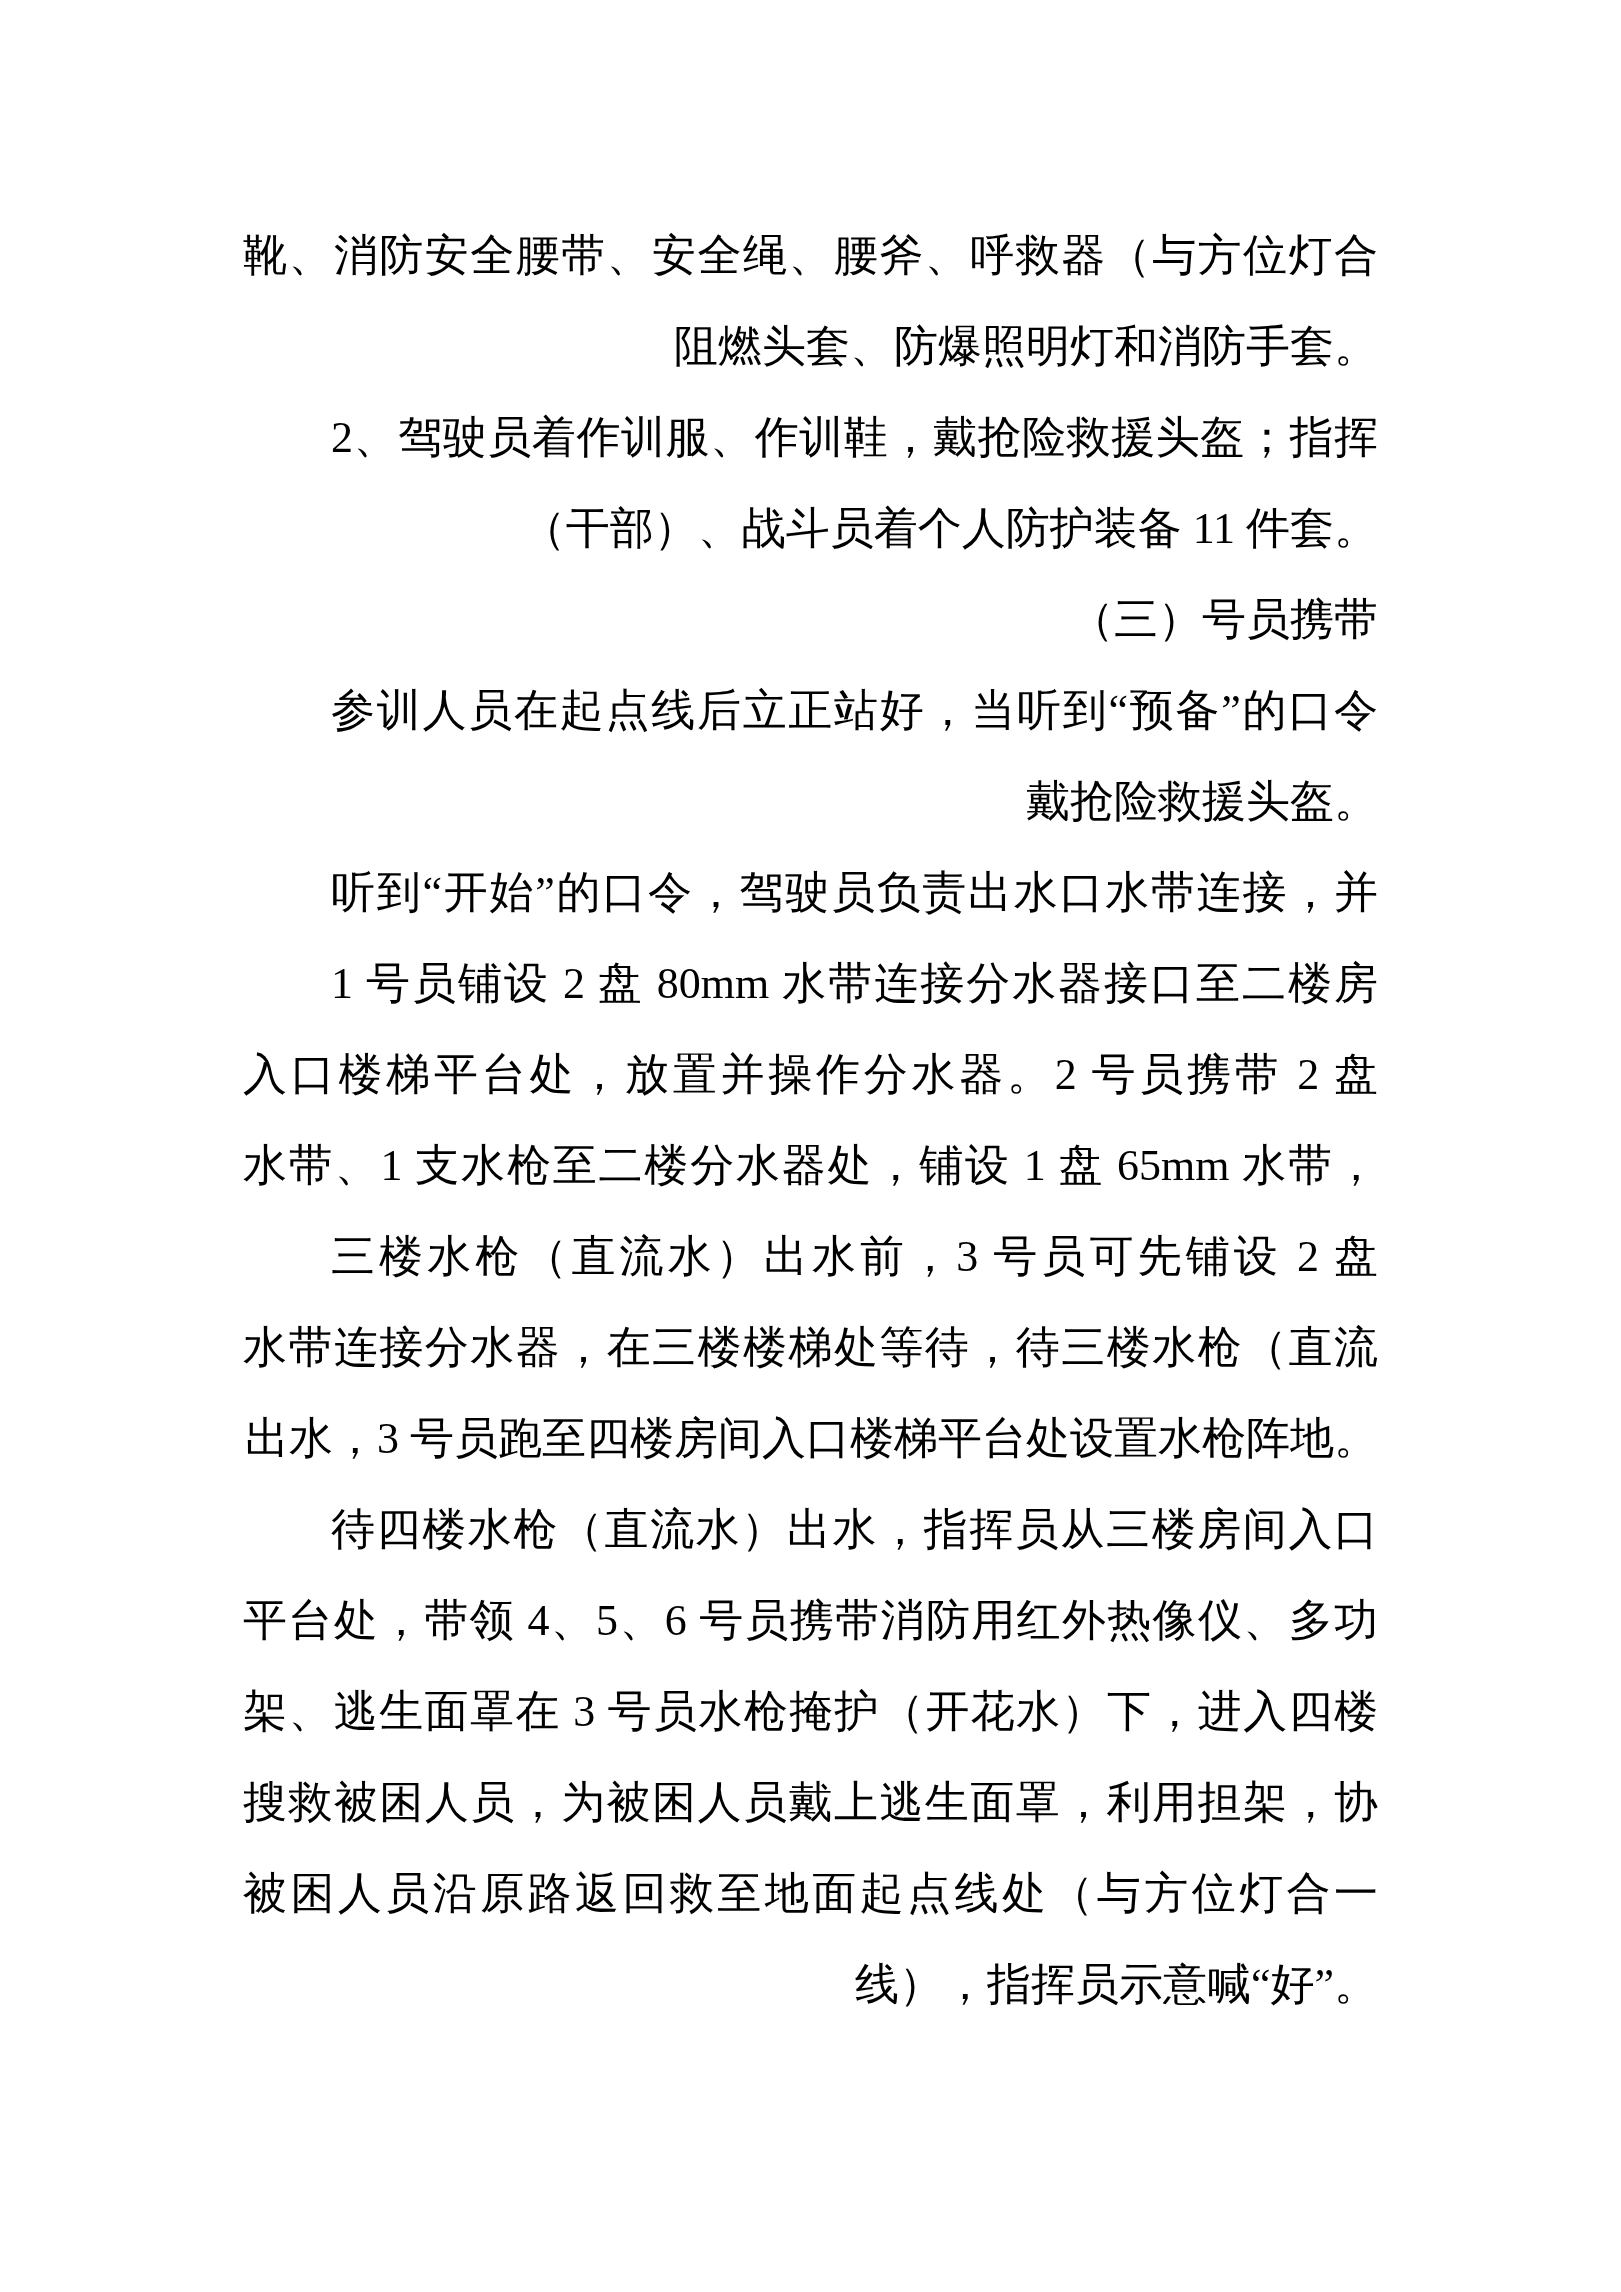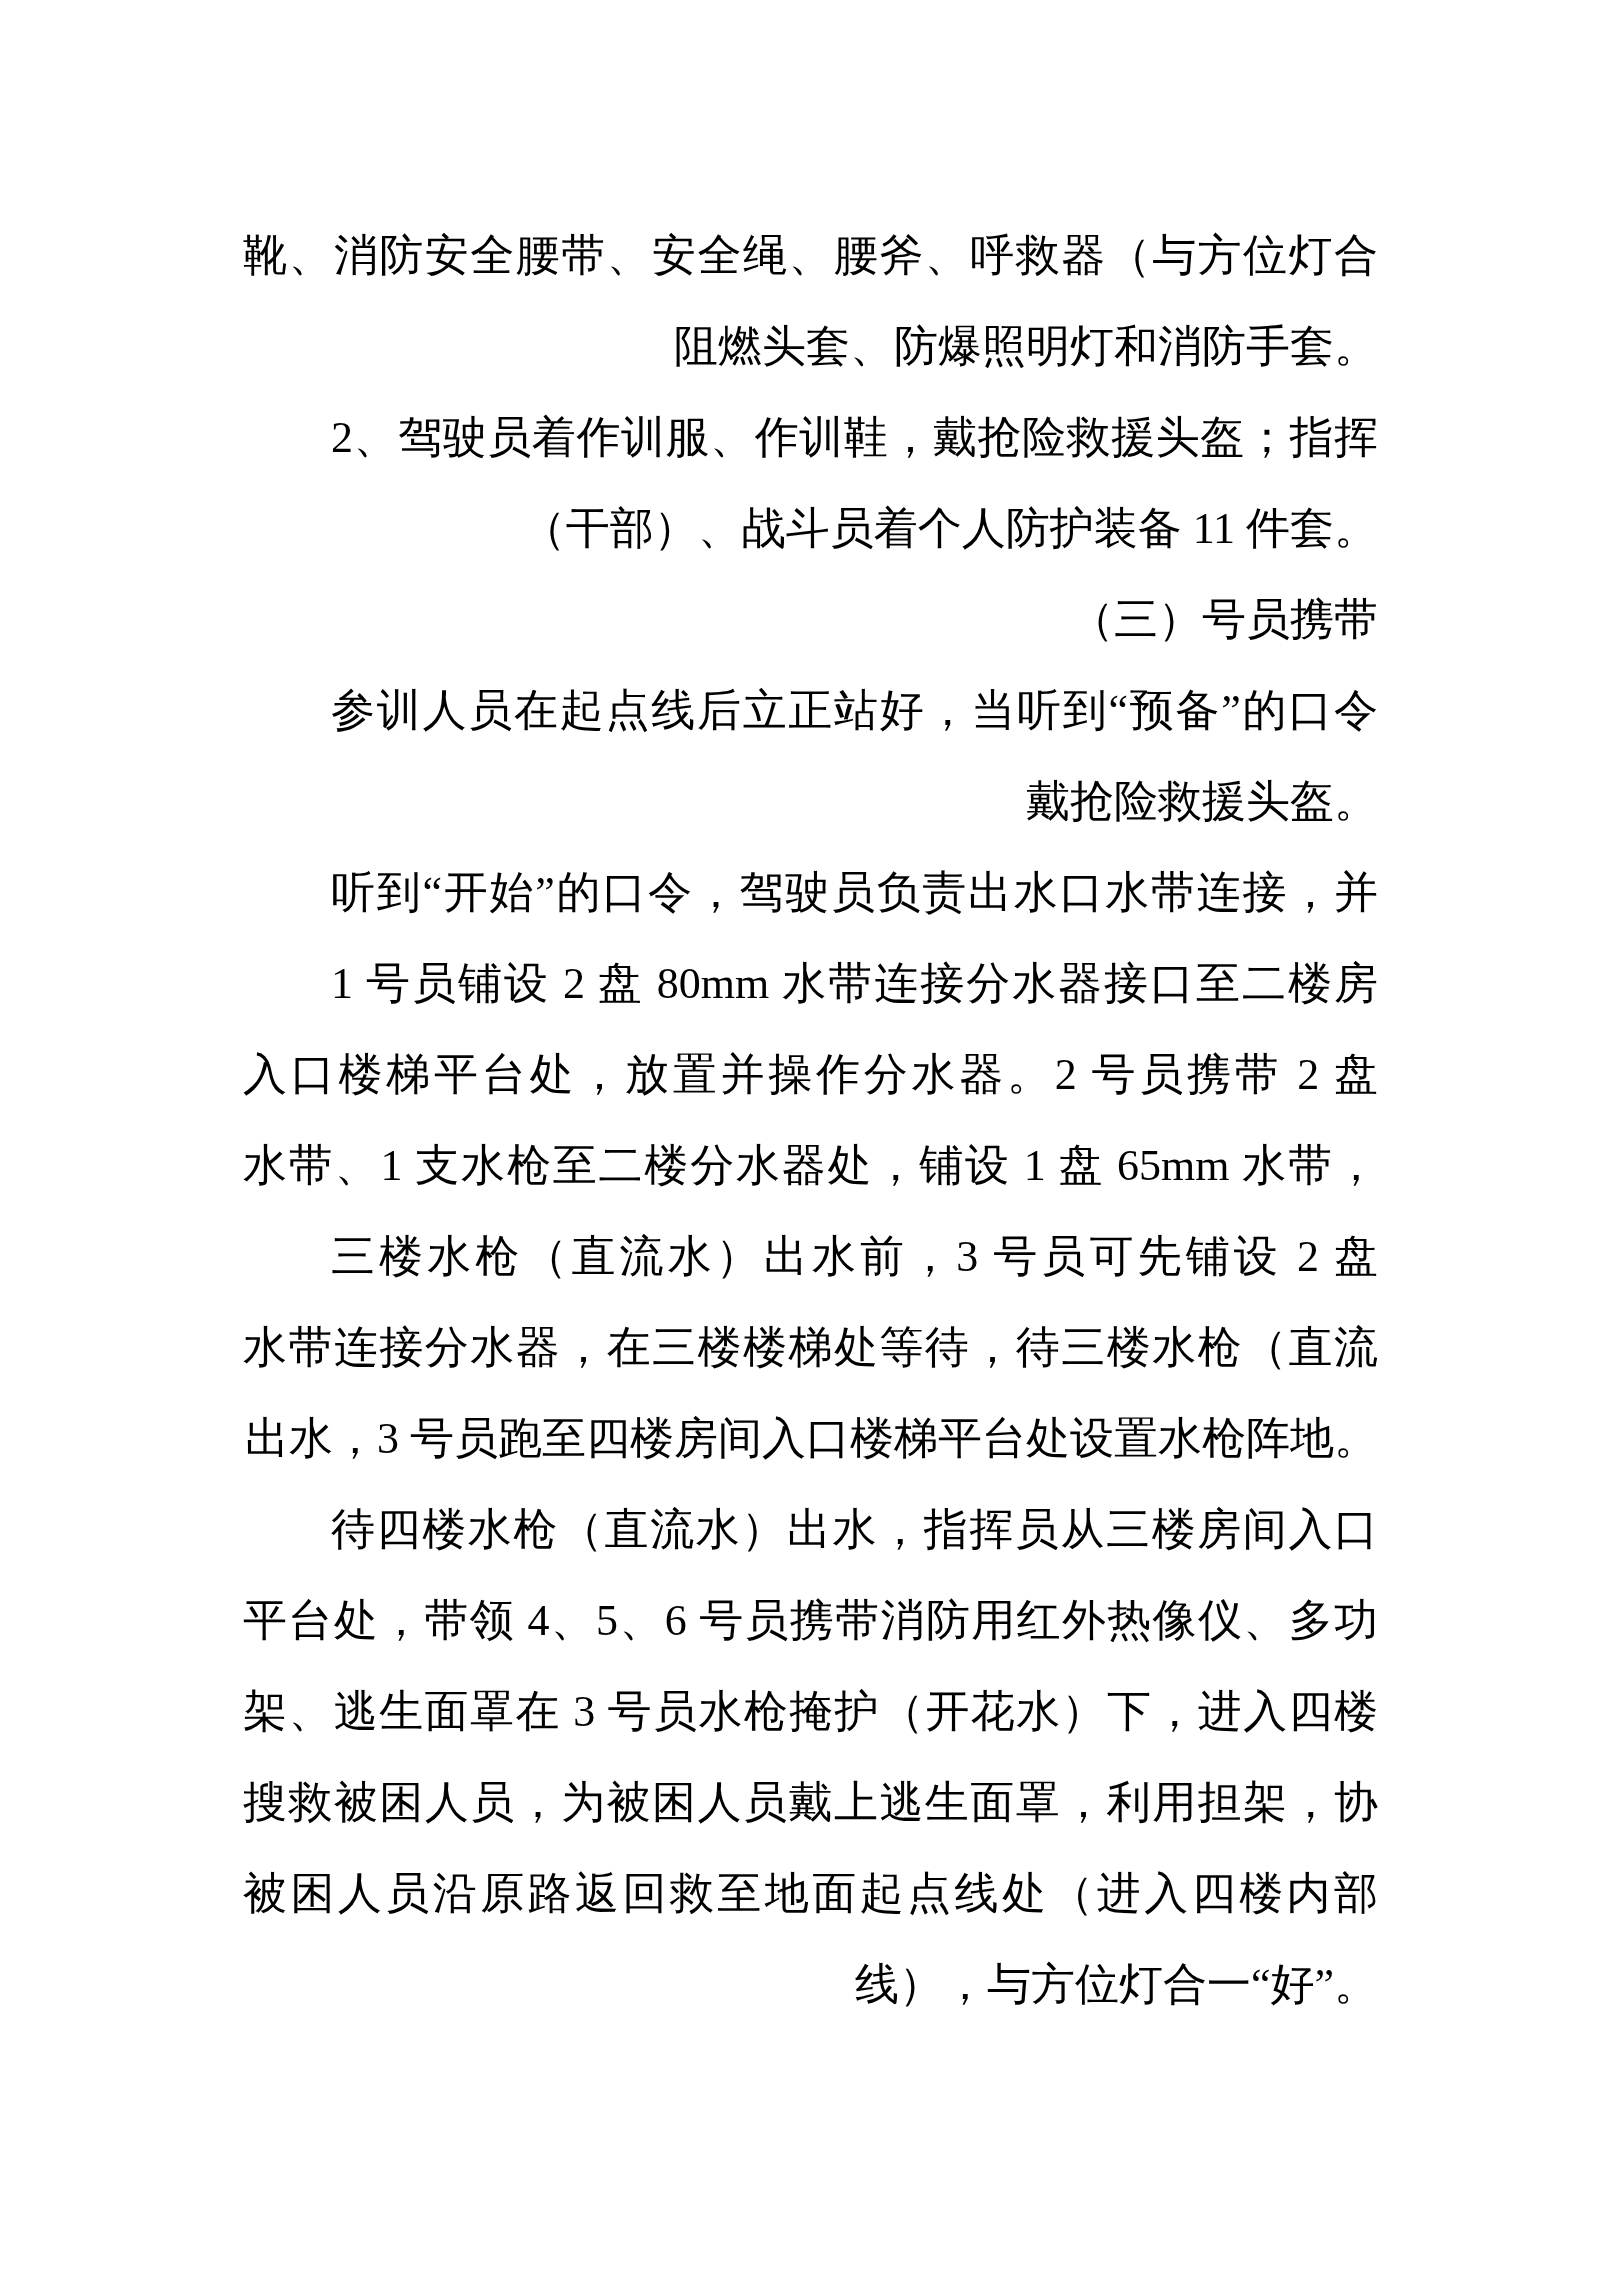--- a/index.html
+++ b/index.html
@@ -57,17 +57,17 @@
     <div class="line indent fill">1 号员铺设 2 盘 80mm 水带连接分水器接口至二楼房间</div>
     <div class="line fill">入口楼梯平台处，放置并操作分水器。2 号员携带 2 盘 65mm</div>
     <div class="line fill">水带、1 支水枪至二楼分水器处，铺设 1 盘 65mm 水带，延伸</div>
     <div class="line indent fill">三楼水枪（直流水）出水前，3 号员可先铺设 2 盘 65mm</div>
     <div class="line fill">水带连接分水器，在三楼楼梯处等待，待三楼水枪（直流水）</div>
     <div class="line">出水，3 号员跑至四楼房间入口楼梯平台处设置水枪阵地。</div>
     <div class="line indent fill">待四楼水枪（直流水）出水，指挥员从三楼房间入口楼梯</div>
     <div class="line fill">平台处，带领 4、5、6 号员携带消防用红外热像仪、多功能担</div>
     <div class="line fill">架、逃生面罩在 3 号员水枪掩护（开花水）下，进入四楼内部，</div>
     <div class="line fill">搜救被困人员，为被困人员戴上逃生面罩，利用担架，协作将</div>
-    <div class="line fill">被困人员沿原路返回救至地面起点线处（进入四楼内部</div>
-    <div class="line">线），与方位灯合一“好”。</div>
+    <div class="line fill">被困人员沿原路返回救至地面起点线处（与方位灯合一</div>
+    <div class="line">线），指挥员示意喊“好”。</div>
   </div>
 </div>
 
 
 </body></html>

